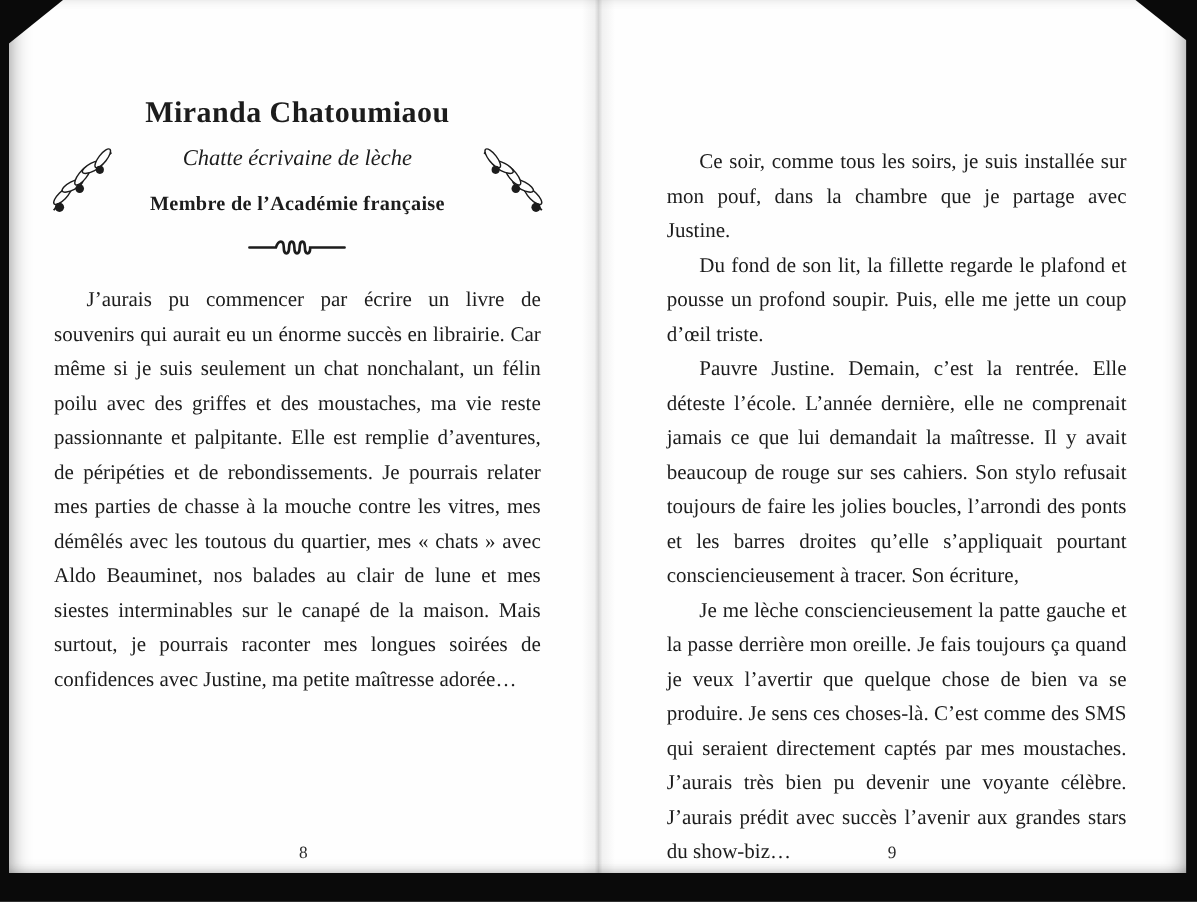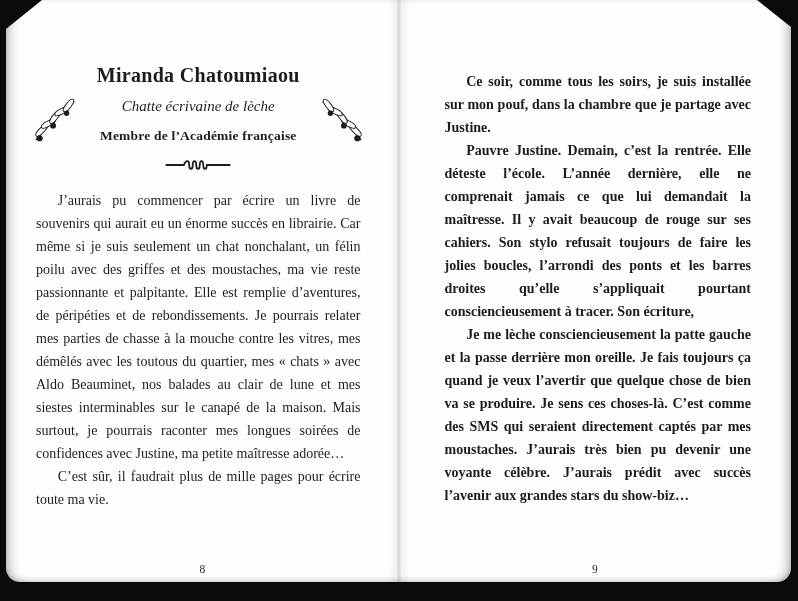--- a/index.html
+++ b/index.html
@@ -20,21 +20,20 @@
     position: absolute;
     left: 6px;
     right: 7px;
     top: 0;
     bottom: 19px;
     background: #fefefe;
     clip-path: polygon(36px 0, calc(100% - 34px) 0, 100% 27px, 100% 100%, 0 100%, 0 29px);
     box-shadow: inset 10px 0 14px -10px rgba(0,0,0,0.45),
                 inset -10px 0 14px -10px rgba(0,0,0,0.45),
                 inset 0 -6px 10px -8px rgba(0,0,0,0.35);
-    border-radius: 14px;
   }
   .gutter {
     position: absolute;
     left: calc(50% - 11px);
     top: 0;
     bottom: 0;
     width: 22px;
     background: linear-gradient(to right,
       rgba(0,0,0,0) 0%, rgba(0,0,0,0.05) 38%,
       rgba(0,0,0,0.16) 50%,
@@ -87,21 +86,21 @@
   }
 
   .body-text {
     margin-top: 16px;
     font-size: 14px;
     line-height: 23px;
     text-align: justify;
     hyphens: auto;
     -webkit-hyphens: auto;
   }
-  .page-right .body-text { margin-top: 70px; font-weight: bold; }
+  .page-right .body-text { margin-top: 97px; }
   .body-text p {
     margin: 0;
     text-indent: 1.55em;
   }
   .folio {
     position: absolute;
     bottom: 7px;
     left: 0;
     width: 100%;
     text-align: center;
@@ -148,31 +147,31 @@
           <circle class="olive" cx="38" cy="20" r="2.8"></circle>
         </svg>
 
         <svg class="divider" width="74" height="16" viewBox="0 0 84 16" aria-hidden="true">
           <path class="ink-line" stroke-width="2" stroke-linecap="round" d="M6 8 H26 C28 2 32 2 32 8 C32 14 36 14 36 8 C36 2 40 2 40 8 C40 14 44 14 44 8 C44 2 48 2 48 8 C48 14 52 14 52 8 H78"></path>
         </svg>
       </header>
 
       <div class="body-text">
         <p>J’aurais pu commencer par écrire un livre de souvenirs qui aurait eu un énorme succès en librairie. Car même si je suis seulement un chat nonchalant, un félin poilu avec des griffes et des moustaches, ma vie reste passionnante et palpitante. Elle est remplie d’aventures, de péripéties et de rebondissements. Je pourrais relater mes parties de chasse à la mouche contre les vitres, mes démêlés avec les toutous du quartier, mes « chats » avec Aldo Beauminet, nos balades au clair de lune et mes siestes interminables sur le canapé de la maison. Mais surtout, je pourrais raconter mes longues soirées de confidences avec Justine, ma petite maîtresse adorée…</p>
-        <p>C’est sûr, il faudrait plus de mille pages pour écrire toute ma vie.</p>
       </div>
 
       <div class="folio">8</div>
     </section>
 
     <div class="gutter"></div>
 
     <section class="page page-right">
       <div class="body-text">
         <p>Ce soir, comme tous les soirs, je suis installée sur mon pouf, dans la chambre que je partage avec Justine.</p>
+        <p>Du fond de son lit, la fillette regarde le plafond et pousse un profond soupir. Puis, elle me jette un coup d’œil triste.</p>
         <p>Pauvre Justine. Demain, c’est la rentrée. Elle déteste l’école. L’année dernière, elle ne comprenait jamais ce que lui demandait la maîtresse. Il y avait beaucoup de rouge sur ses cahiers. Son stylo refusait toujours de faire les jolies boucles, l’arrondi des ponts et les barres droites qu’elle s’appliquait pourtant consciencieusement à tracer. Son écriture,</p>
         <p>Je me lèche consciencieusement la patte gauche et la passe derrière mon oreille. Je fais toujours ça quand je veux l’avertir que quelque chose de bien va se produire. Je sens ces choses-là. C’est comme des SMS qui seraient directement captés par mes moustaches. J’aurais très bien pu devenir une voyante célèbre. J’aurais prédit avec succès l’avenir aux grandes stars du show-biz…</p>
       </div>
 
       <div class="folio">9</div>
     </section>
 
   </div>
 </div>
 

